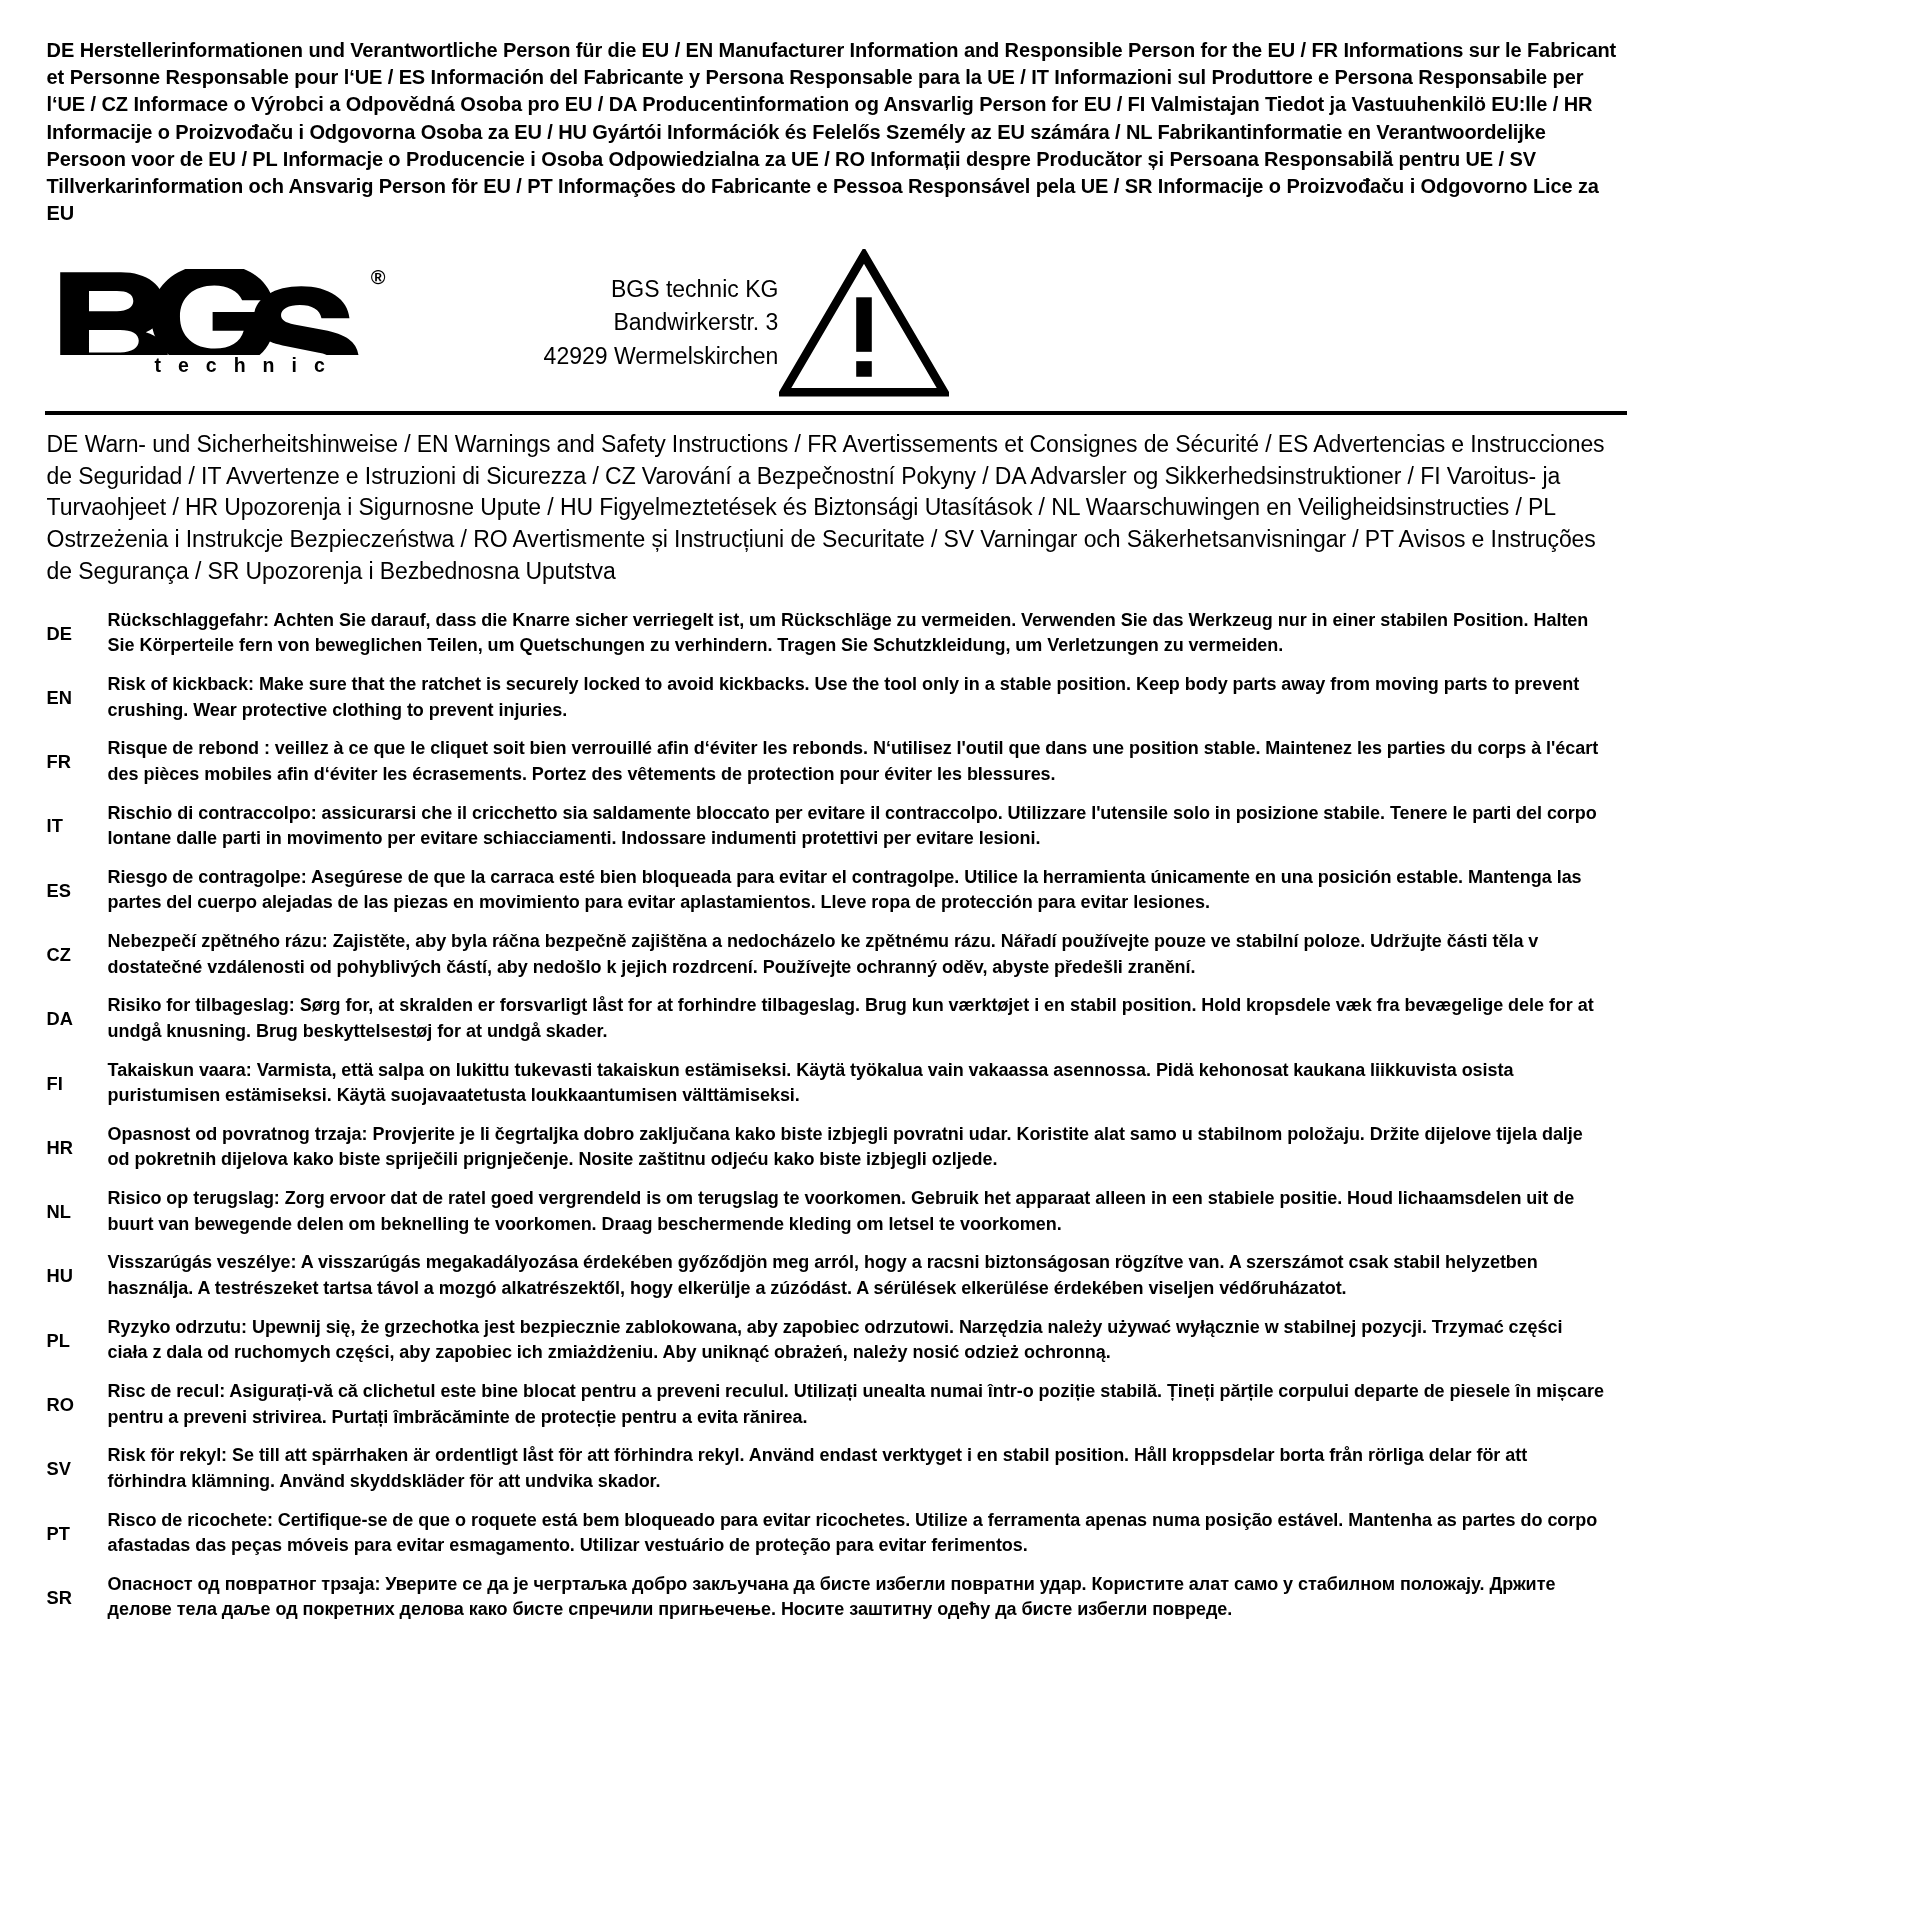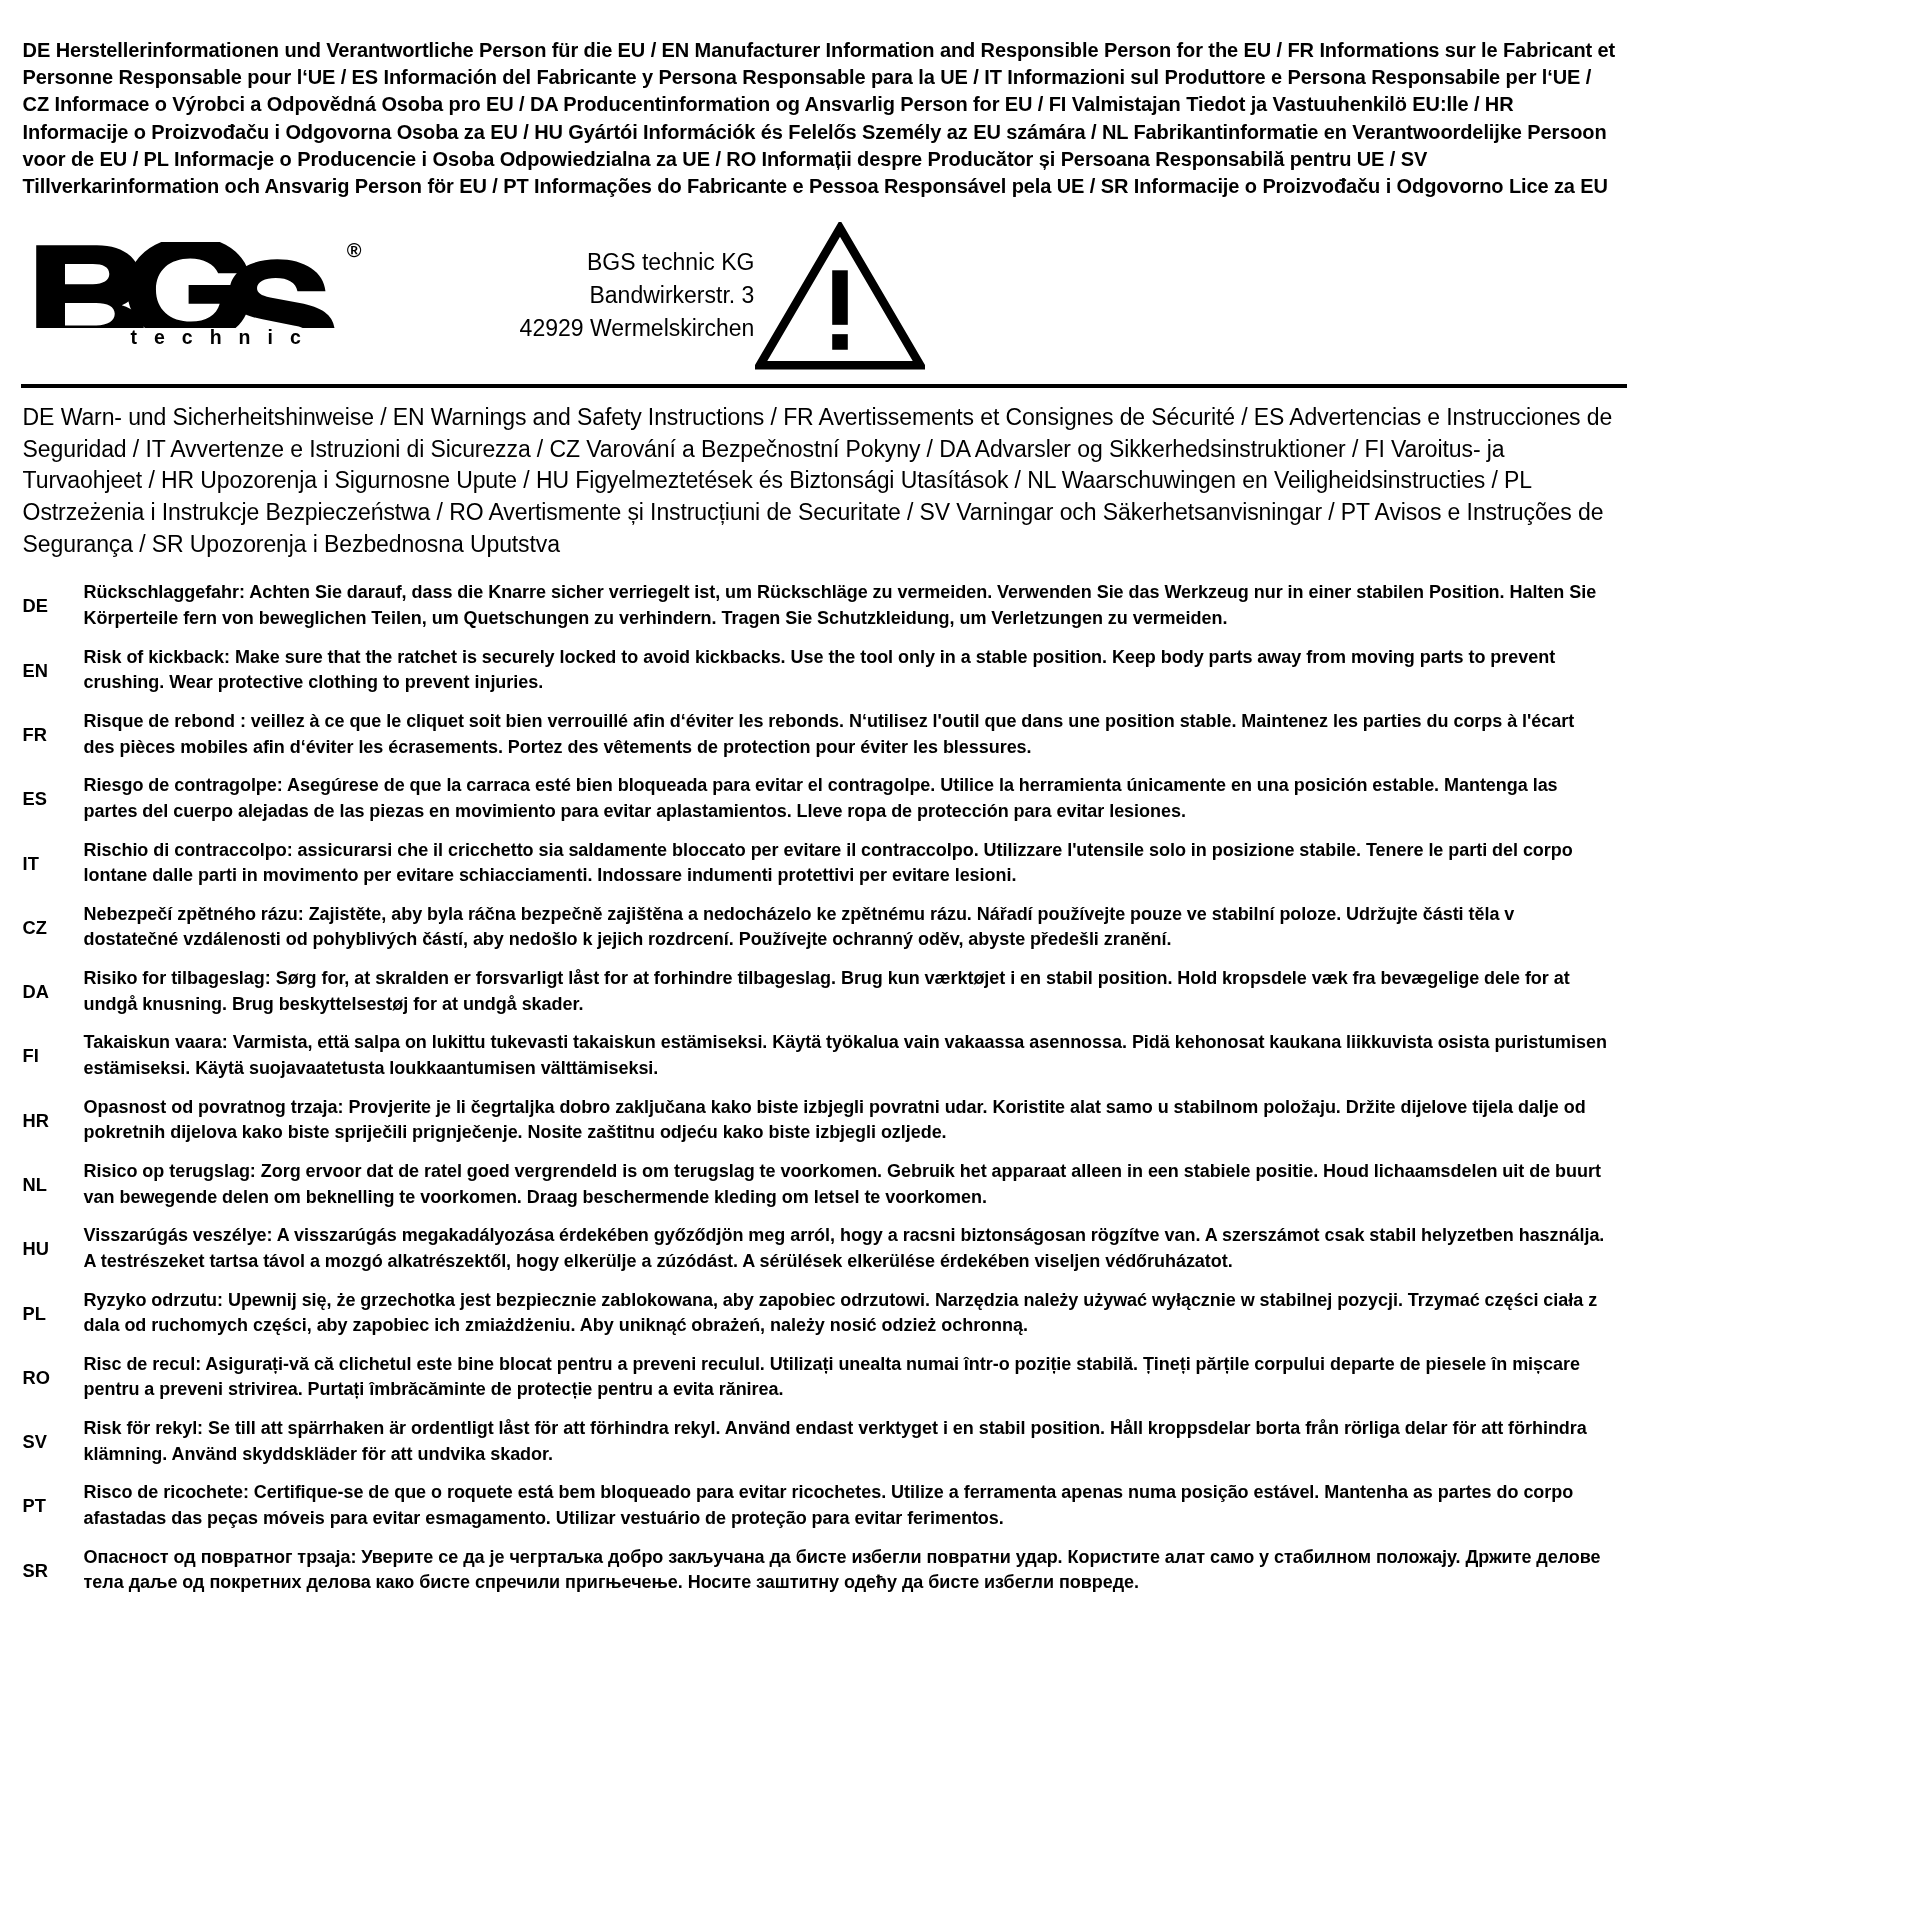--- a/index.html
+++ b/index.html
@@ -11,21 +11,21 @@
     width: 1930px;
     height: 1930px;
     font-family: "Liberation Sans", sans-serif;
     color: #000000;
     -webkit-font-smoothing: antialiased;
   }
   .page {
     box-sizing: border-box;
     width: 1672px;
     height: 1930px;
-    padding: 37px 45px 0 21px;
+    padding: 37px 45px 0 45px;
   }
 
   
   .header-title {
     font-size: 20px;
     font-weight: bold;
     line-height: 1.36;
     letter-spacing: -0.1px;
     margin: 0 0 17px 0;
     padding: 0 4.7px 0 1.6px;
@@ -183,28 +183,28 @@
     </div>
     <div class="row">
       <div class="code">EN</div>
       <div class="text">Risk of kickback: Make sure that the ratchet is securely locked to avoid kickbacks. Use the tool only in a stable position. Keep body parts away from moving parts to prevent crushing. Wear protective clothing to prevent injuries.</div>
     </div>
     <div class="row">
       <div class="code">FR</div>
       <div class="text">Risque de rebond : veillez à ce que le cliquet soit bien verrouillé afin d‘éviter les rebonds. N‘utilisez l'outil que dans une position stable. Maintenez les parties du corps à l'écart des pièces mobiles afin d‘éviter les écrasements. Portez des vêtements de protection pour éviter les blessures.</div>
     </div>
     <div class="row">
+      <div class="code">IT</div>
+      <div class="text">Rischio di contraccolpo: assicurarsi che il cricchetto sia saldamente bloccato per evitare il contraccolpo. Utilizzare l'utensile solo in posizione stabile. Tenere le parti del corpo lontane dalle parti in movimento per evitare schiacciamenti. Indossare indumenti protettivi per evitare lesioni.</div>
+    </div>
+    <div class="row">
       <div class="code">ES</div>
       <div class="text">Riesgo de contragolpe: Asegúrese de que la carraca esté bien bloqueada para evitar el contragolpe. Utilice la herramienta únicamente en una posición estable. Mantenga las partes del cuerpo alejadas de las piezas en movimiento para evitar aplastamientos. Lleve ropa de protección para evitar lesiones.</div>
     </div>
     <div class="row">
-      <div class="code">IT</div>
-      <div class="text">Rischio di contraccolpo: assicurarsi che il cricchetto sia saldamente bloccato per evitare il contraccolpo. Utilizzare l'utensile solo in posizione stabile. Tenere le parti del corpo lontane dalle parti in movimento per evitare schiacciamenti. Indossare indumenti protettivi per evitare lesioni.</div>
-    </div>
-    <div class="row">
       <div class="code">CZ</div>
       <div class="text">Nebezpečí zpětného rázu: Zajistěte, aby byla ráčna bezpečně zajištěna a nedocházelo ke zpětnému rázu. Nářadí používejte pouze ve stabilní poloze. Udržujte části těla v dostatečné vzdálenosti od pohyblivých částí, aby nedošlo k jejich rozdrcení. Používejte ochranný oděv, abyste předešli zranění.</div>
     </div>
     <div class="row">
       <div class="code">DA</div>
       <div class="text">Risiko for tilbageslag: Sørg for, at skralden er forsvarligt låst for at forhindre tilbageslag. Brug kun værktøjet i en stabil position. Hold kropsdele væk fra bevægelige dele for at undgå knusning. Brug beskyttelsestøj for at undgå skader.</div>
     </div>
     <div class="row">
       <div class="code">FI</div>
       <div class="text">Takaiskun vaara: Varmista, että salpa on lukittu tukevasti takaiskun estämiseksi. Käytä työkalua vain vakaassa asennossa. Pidä kehonosat kaukana liikkuvista osista puristumisen estämiseksi. Käytä suojavaatetusta loukkaantumisen välttämiseksi.</div>

